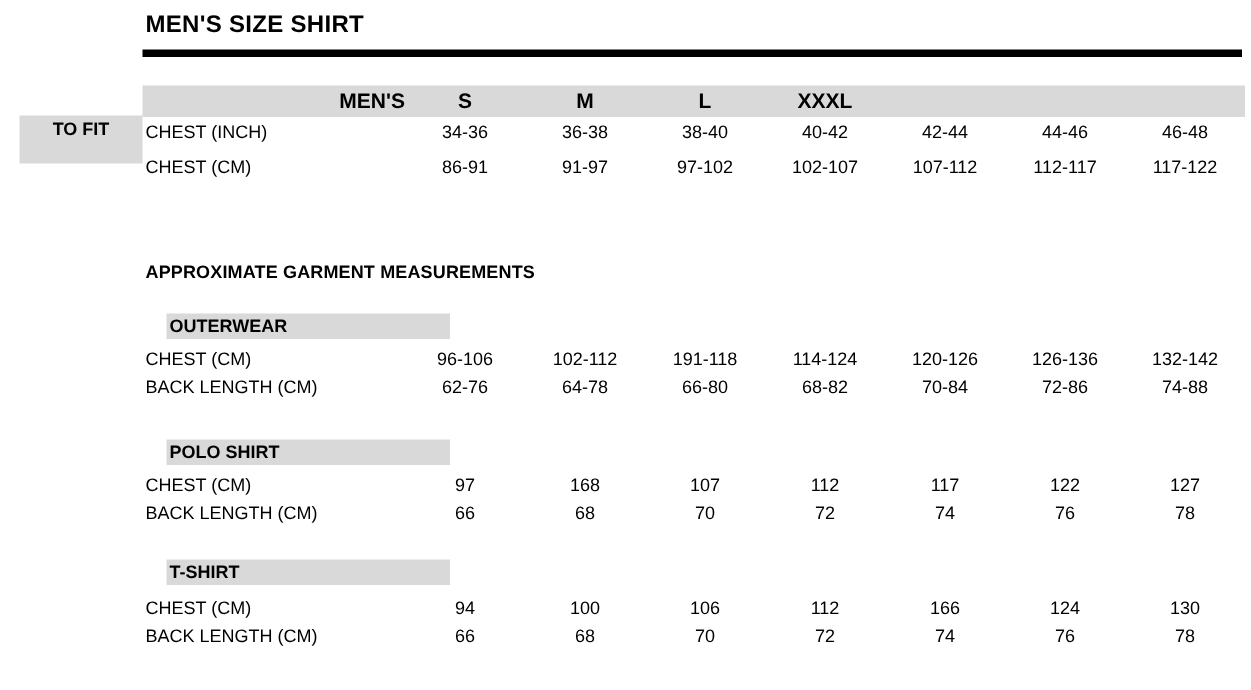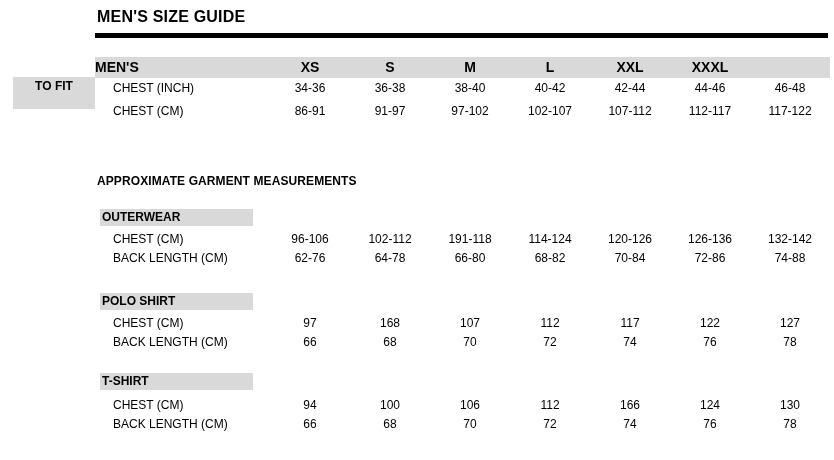--- a/index.html
+++ b/index.html
@@ -19,62 +19,60 @@
   .title-rule {
     position: absolute; left: 95px; top: 33px;
     width: 733px; height: 5px;
     background: var(--rule, #000000);
   }
   .trow {
     position: absolute; left: 95px; width: 735px;
     display: flex; height: 19px; line-height: 19px;
     font-size: 12px;
   }
-  .trow .cell-label { width: 175px; padding-left: 18px; box-sizing: border-box; }
+  .trow .cell-label { width: 175px; padding-left: 2px; box-sizing: border-box; }
   .trow .cell-val { width: 80px; text-align: center; }
   .thead {
     top: 57px; height: 21px; line-height: 21px;
     background: var(--band, #d9d9d9);
     font-weight: bold; font-size: 14px;
   }
-  .thead .cell-label { text-align: left; padding-left: 0; }
+  .thead .cell-label { text-align: right; padding-left: 0; }
   .tofit-box {
     position: absolute; left: 13px; top: 77px;
     width: 82px; height: 32px; line-height: 18px;
     background: var(--band, #d9d9d9);
     font-size: 12px; font-weight: bold; text-align: center;
   }
   .garment-heading {
     position: absolute; left: 97px; top: 173px;
     font-size: 12px; font-weight: bold; line-height: 16px;
     letter-spacing: 0.1px;
   }
   .section-header {
-    position: absolute; left: 100px;
-    width: 153px; height: 17px; line-height: 17px;
+    position: absolute; left: 111px;
+    width: 189px; height: 17px; line-height: 17px;
     background: var(--band, #d9d9d9);
     font-size: 12px; font-weight: bold;
     padding-left: 2px; box-sizing: border-box;
   }
 </style>
 </head>
 <body style="--bg: #ffffff; --text: #000000; --band: #d9d9d9; --rule: #000000;">
 
-<div class="page-title">MEN'S SIZE GUIDE</div>
+<div class="page-title">MEN'S SIZE SHIRT</div>
 <div class="title-rule"></div>
 
 <div class="tofit-box">TO FIT</div>
 
 <div class="trow thead">
     <div class="cell-label">MEN'S</div>
-    <div class="cell-val">XS</div>
     <div class="cell-val">S</div>
     <div class="cell-val">M</div>
     <div class="cell-val">L</div>
-    <div class="cell-val">XXL</div>
     <div class="cell-val">XXXL</div>
   </div>
 
 <div class="trow" style="top:79px">
     <div class="cell-label">CHEST (INCH)</div>
     <div class="cell-val">34-36</div>
     <div class="cell-val">36-38</div>
     <div class="cell-val">38-40</div>
     <div class="cell-val">40-42</div>
     <div class="cell-val">42-44</div>

